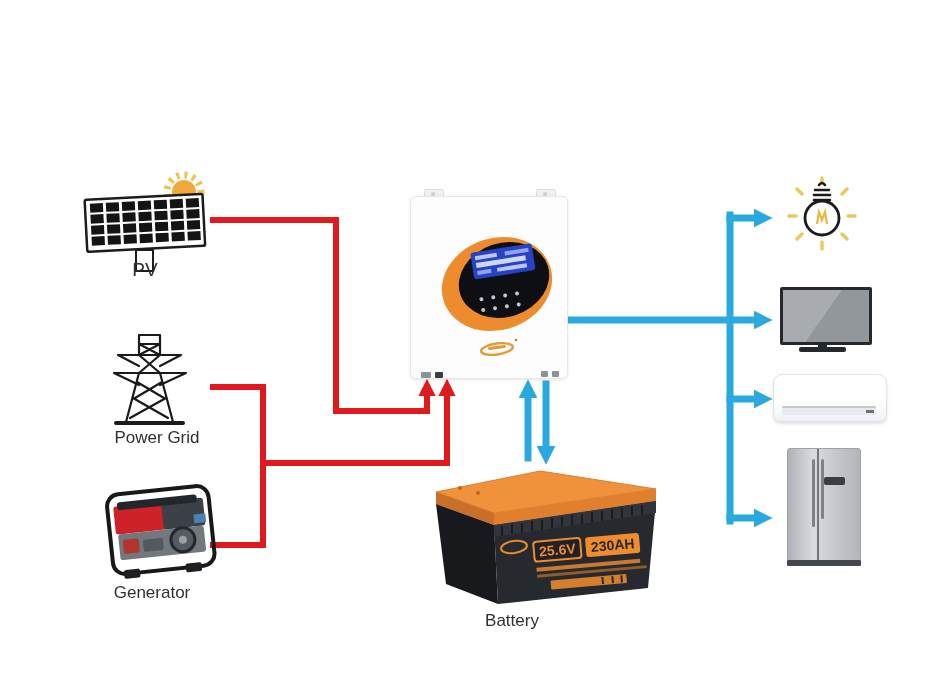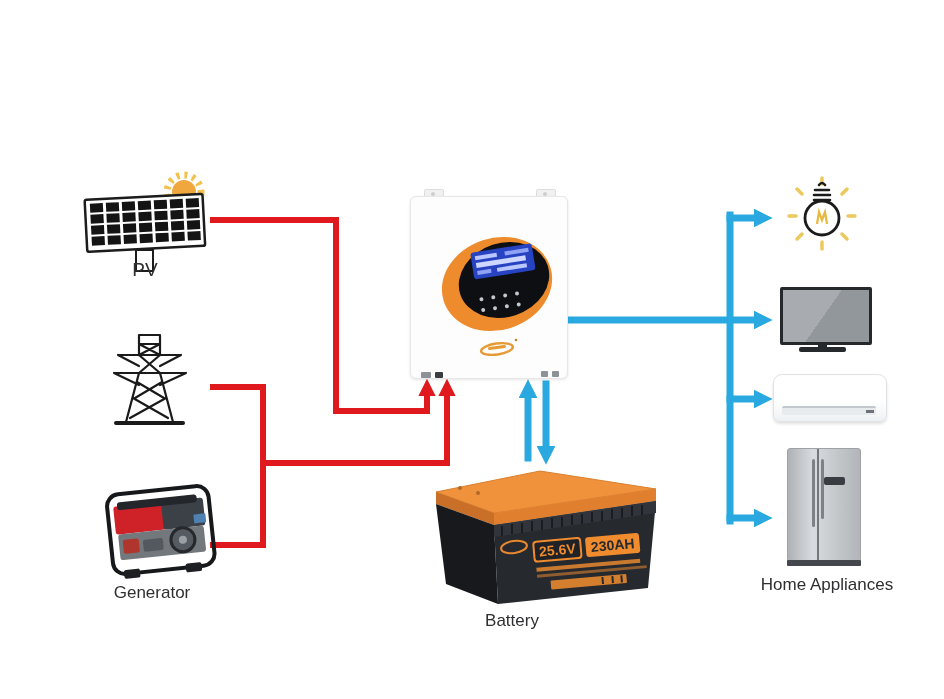--- a/index.html
+++ b/index.html
@@ -120,20 +120,21 @@
       <path d="M37 25 H58 M37 25 L58 43 M58 25 L37 43 M37 43 H58"></path>
 
       <path d="M12 43 H84 M12 43 L37 55 M84 43 L58 55"></path>
 
       <path d="M37 43 L24 92 M58 43 L71 92"></path>
       <path d="M35 52 L62 68 M60 52 L33 68 M31 68 L66 88 M64 68 L28 88"></path>
 
       <path d="M14 93 H81" stroke-width="4"></path>
     </g>
   </svg>
+  <div class="abs lbl" style="left:77px;top:428px;width:160px;">Power Grid</div>
 
   <svg class="abs" style="left:100px;top:482px" width="122" height="100" viewBox="0 0 122 100">
     <g transform="rotate(-6 61 50)">
 
       <rect x="10" y="8" width="102" height="80" rx="12" fill="none" stroke="#17181a" stroke-width="4"></rect>
 
       <rect x="16" y="20" width="52" height="28" rx="3" fill="#ce2128"></rect>
       <rect x="64" y="20" width="42" height="28" rx="3" fill="#3c4147"></rect>
       <rect x="20" y="16" width="80" height="8" rx="3" fill="#23262a"></rect>
 
@@ -279,15 +280,14 @@
   </div>
 
   <div class="abs fridge">
     <div class="fridge-divider"></div>
     <div class="fridge-handle" style="left:24px;top:10px;height:68px;"></div>
     <div class="fridge-handle" style="left:33px;top:10px;height:60px;"></div>
     <div class="fridge-display"></div>
   </div>
   <div class="abs fridge-base"></div>
 
-  <div class="abs lbl" style="left:737px;top:575px;width:180px;">Home Appliances</div>
 
 </div>
 
 </body></html>

